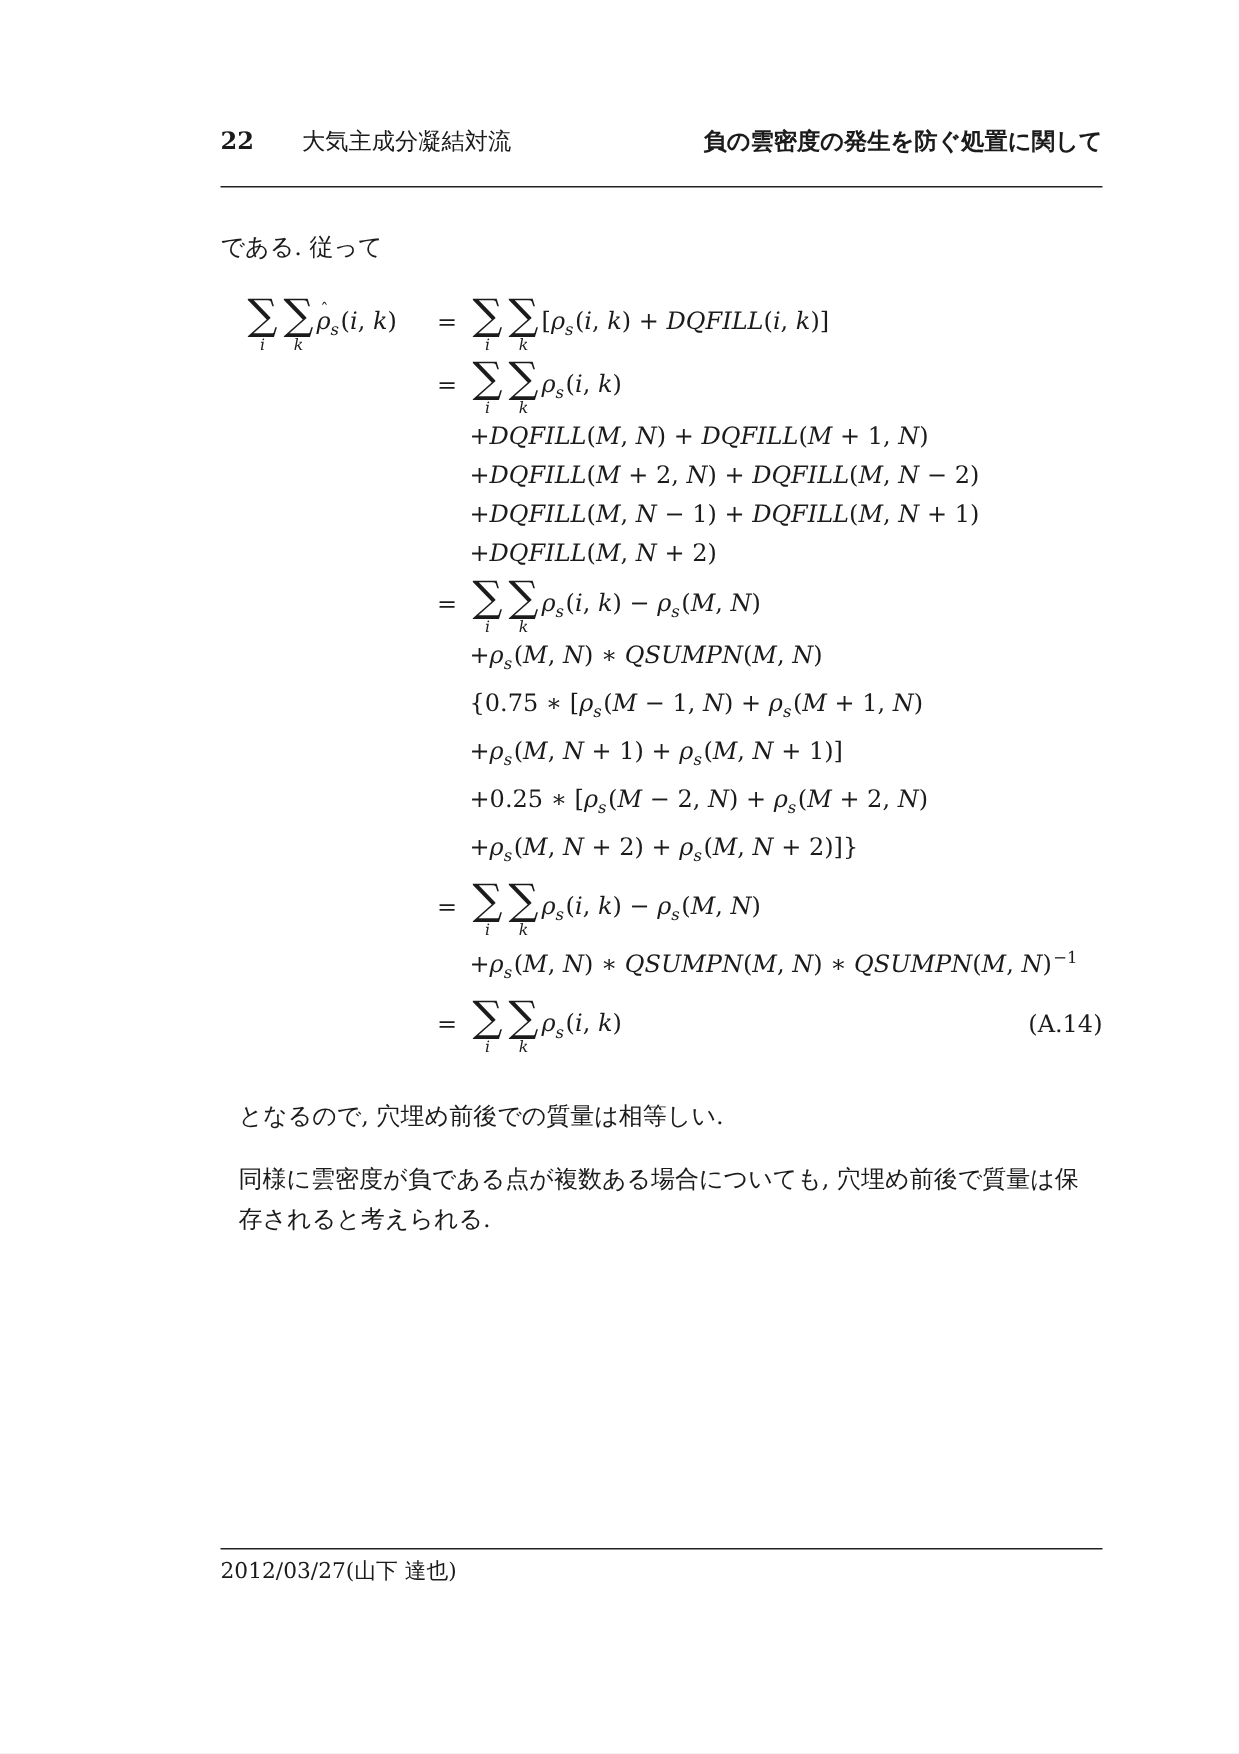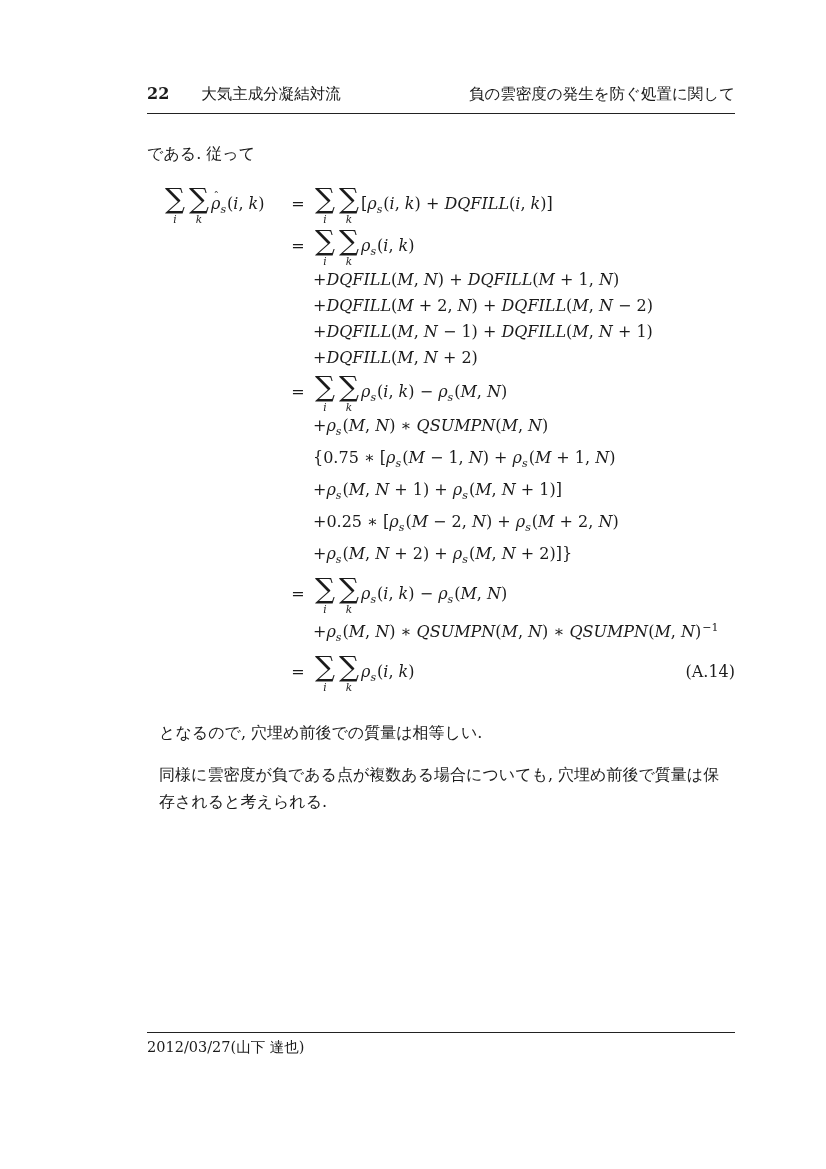--- a/index.html
+++ b/index.html
@@ -11,27 +11,27 @@
     color:#1b1b1b;
     font-family:"DejaVu Serif","Liberation Serif",serif;
     overflow:hidden;
   }
   .content { position:absolute; left:147px; top:84px; width:588px; }
 
   
   .header {
     display:flex; align-items:baseline;
     border-bottom:1.5px solid #222;
-    padding-bottom:8px;
+    padding-bottom:19px;
     font-family:"DejaVu Sans","Liberation Sans",sans-serif;
     font-size:15.5px;
   }
   .pagenum { font-family:"DejaVu Serif","Liberation Serif",serif; font-weight:bold; font-size:16px; }
   .ltitle { margin-left:32px; }
-  .rtitle { margin-left:auto; }
+  .rtitle { margin-left:auto;font-weight:bold; }
 
   .intro { margin:27px 0 0 0; font-size:16px; line-height:26px; }
 
   
   .eq { margin-top:16px; margin-left:16px; font-size:16px; }
   .eq-row {
     position:relative;
     display:grid;
     grid-template-columns:120px 30px 1fr;
     align-items:center;

